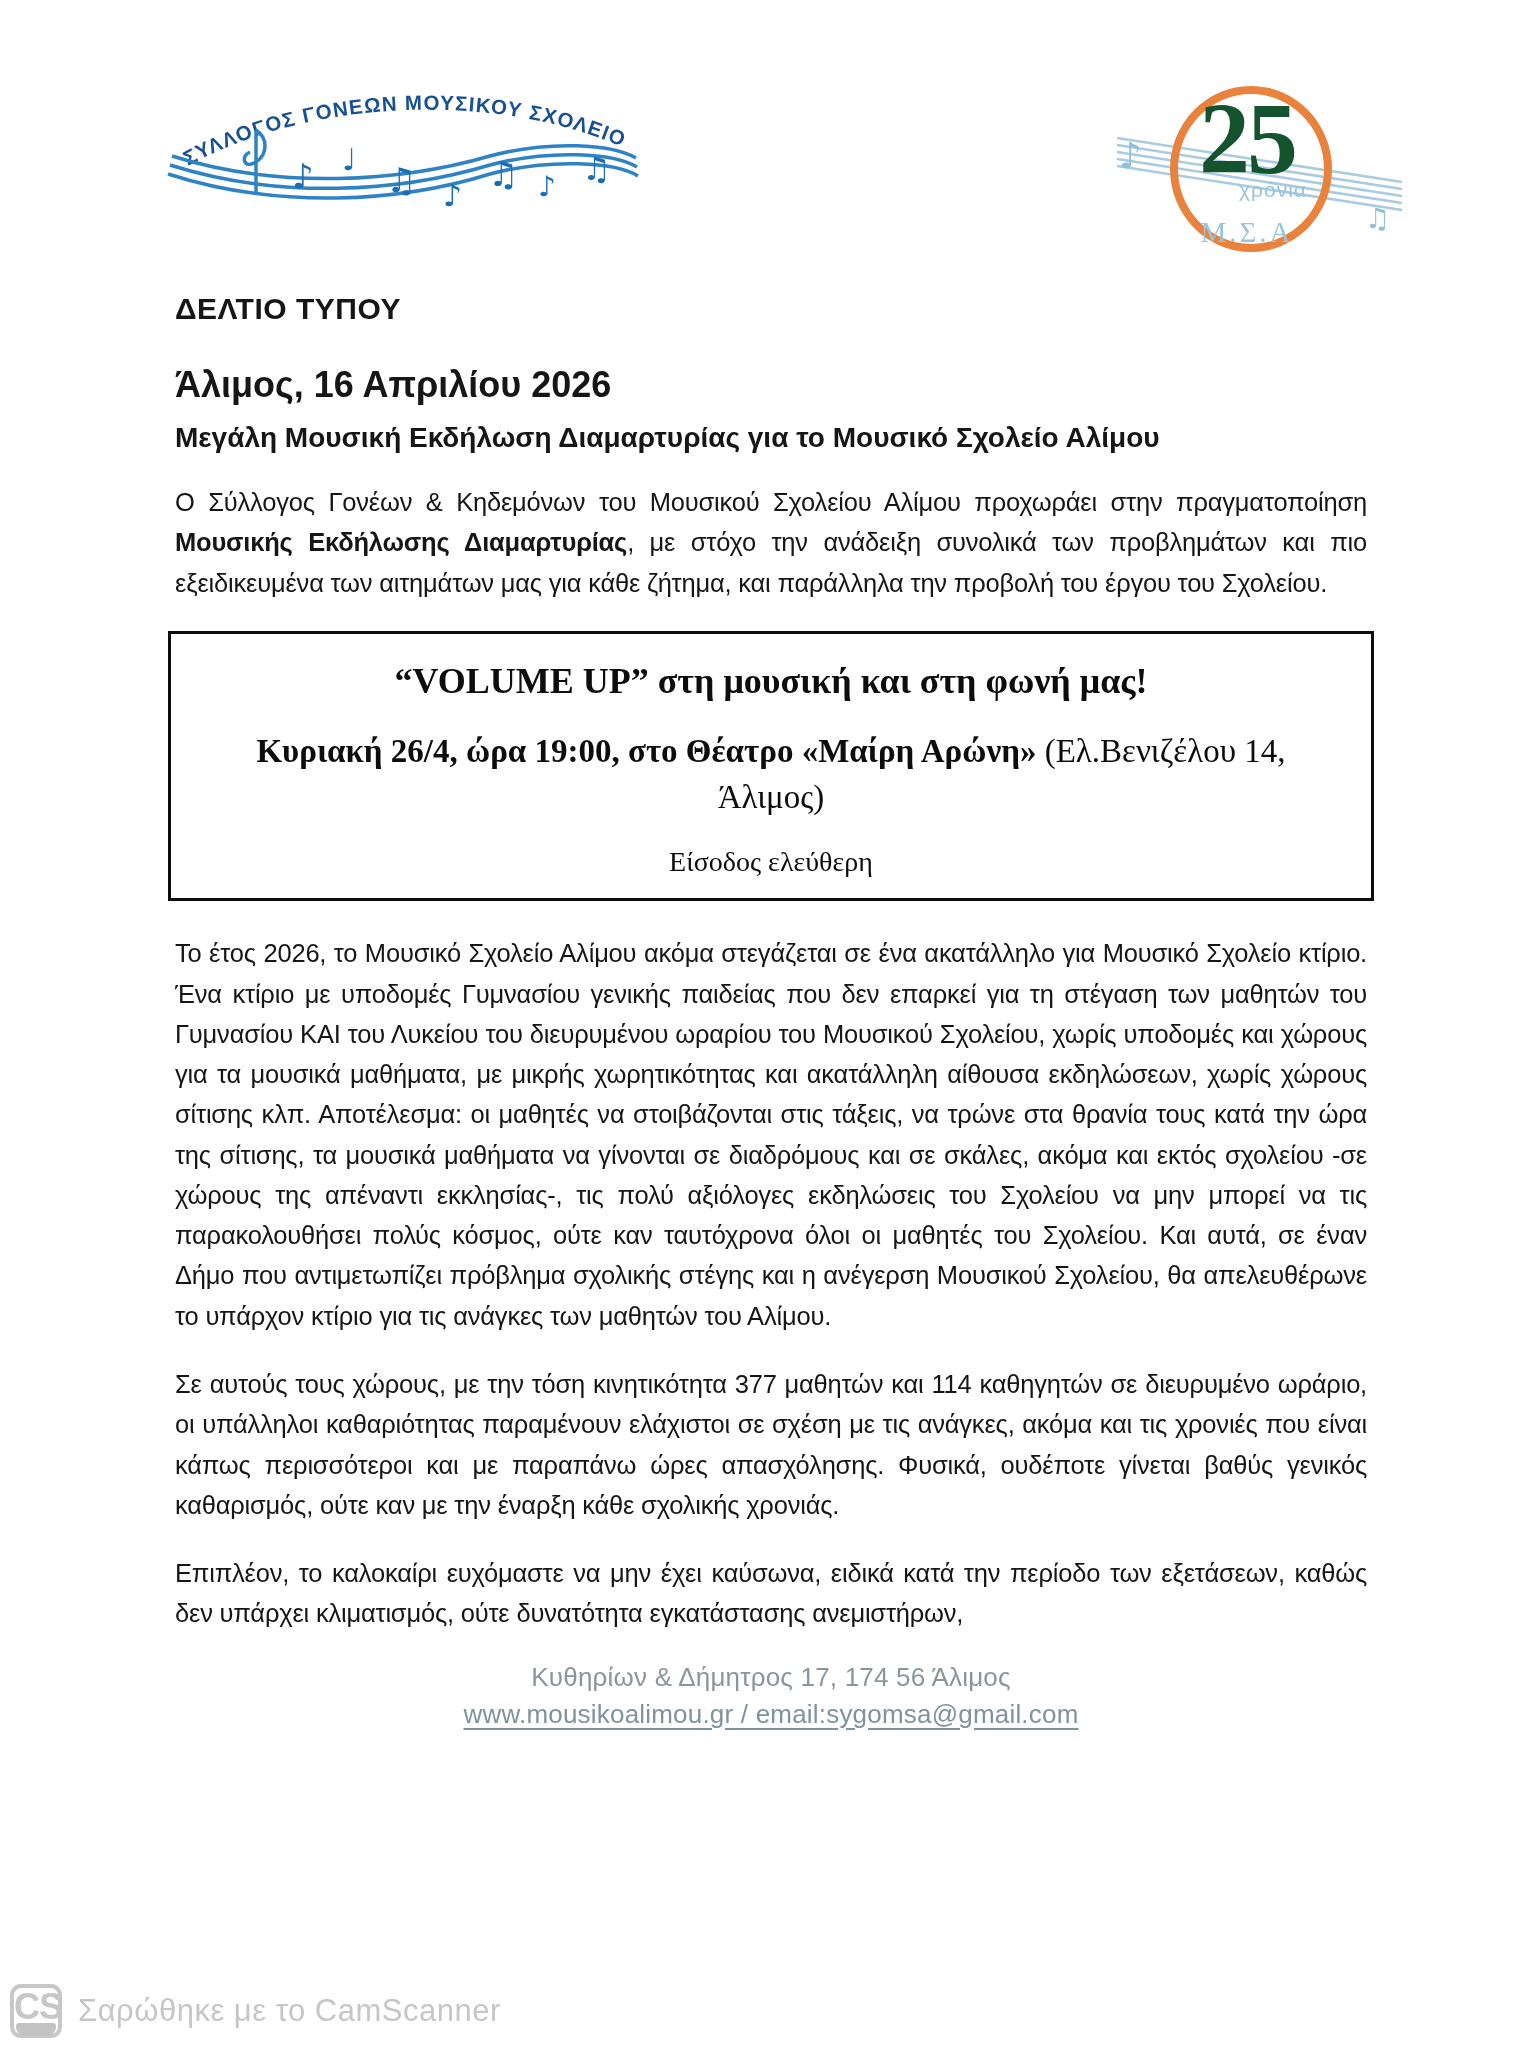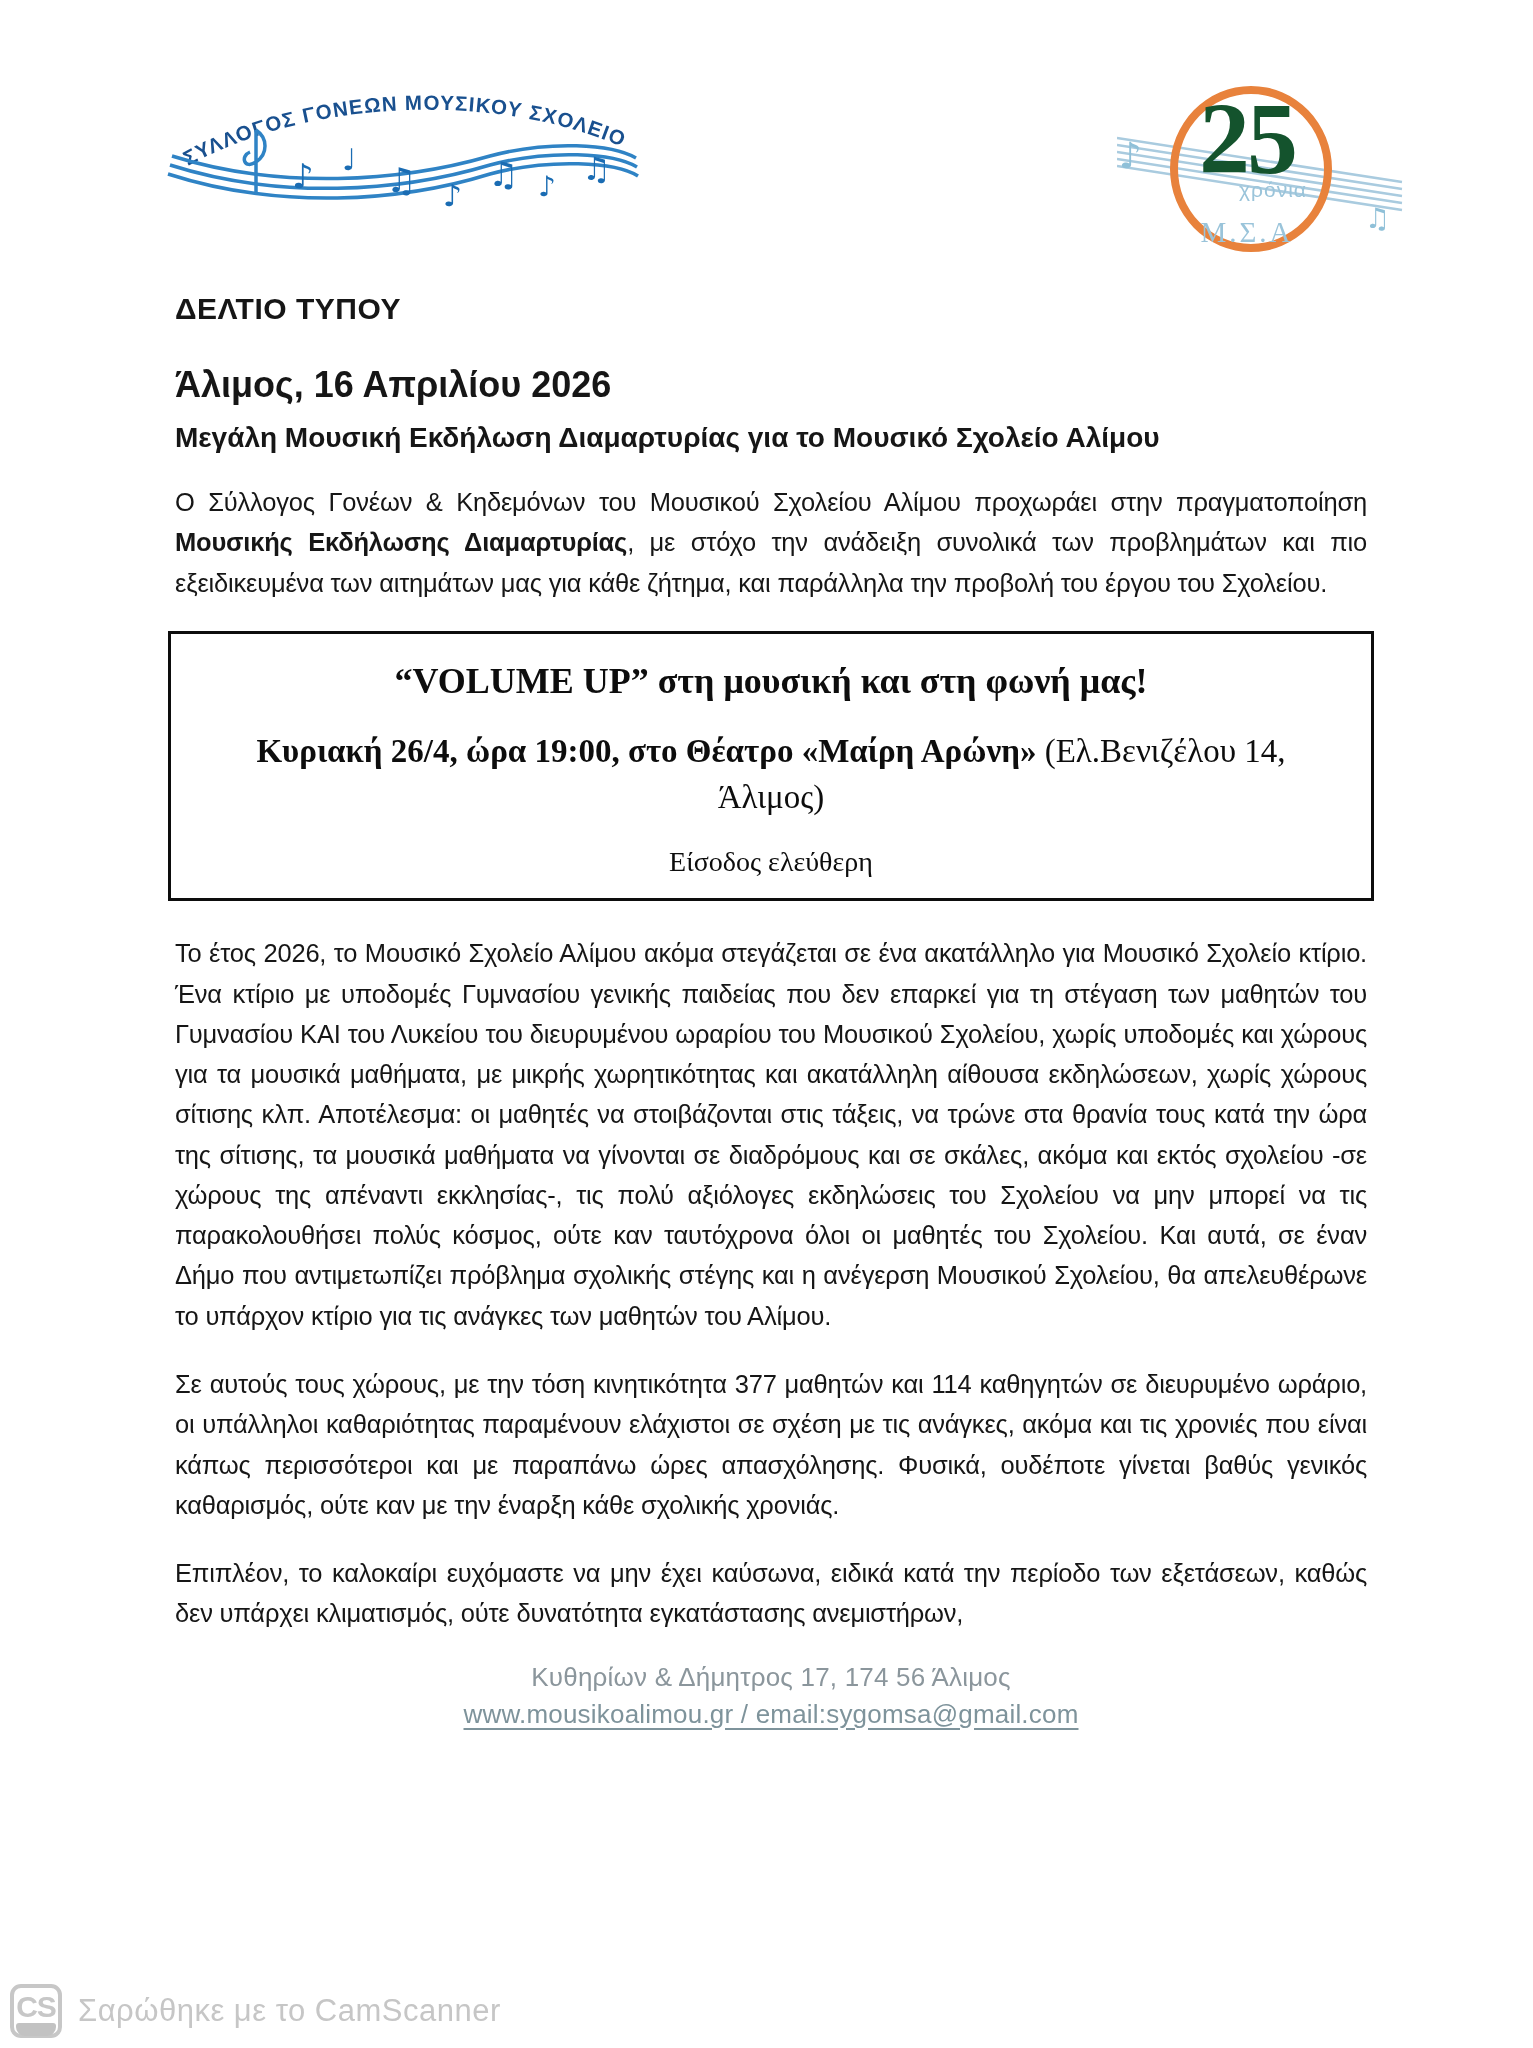--- a/index.html
+++ b/index.html
@@ -72,21 +72,21 @@
   
   .watermark { position:absolute; left:10px; top:1984px; display:flex; align-items:center; }
   .cs-badge {
     position:relative; width:44px; height:46px;
     border:4px solid #c7c7c7; border-radius:11px;
     display:flex; align-items:center; justify-content:flex-start;
     box-sizing:content-box;
   }
   .cs-letters {
     width:100%; text-align:center; margin-top:-8px;
-    font-weight:bold; font-size:30px; color:#c7c7c7; letter-spacing:-1px;
+    font-weight:bold; font-size:36px; color:#c7c7c7; letter-spacing:-1px;
   }
   .cs-tab {
     position:absolute; left:2px; right:2px; bottom:-2px; height:13px;
     background:#c2c2c2; border-radius:3px 3px 9px 9px;
   }
   .wm-label { margin-left:16px; font-size:31px; color:#c6c6c6; letter-spacing:0.5px; }
 </style>
 </head>
 <body>
 

